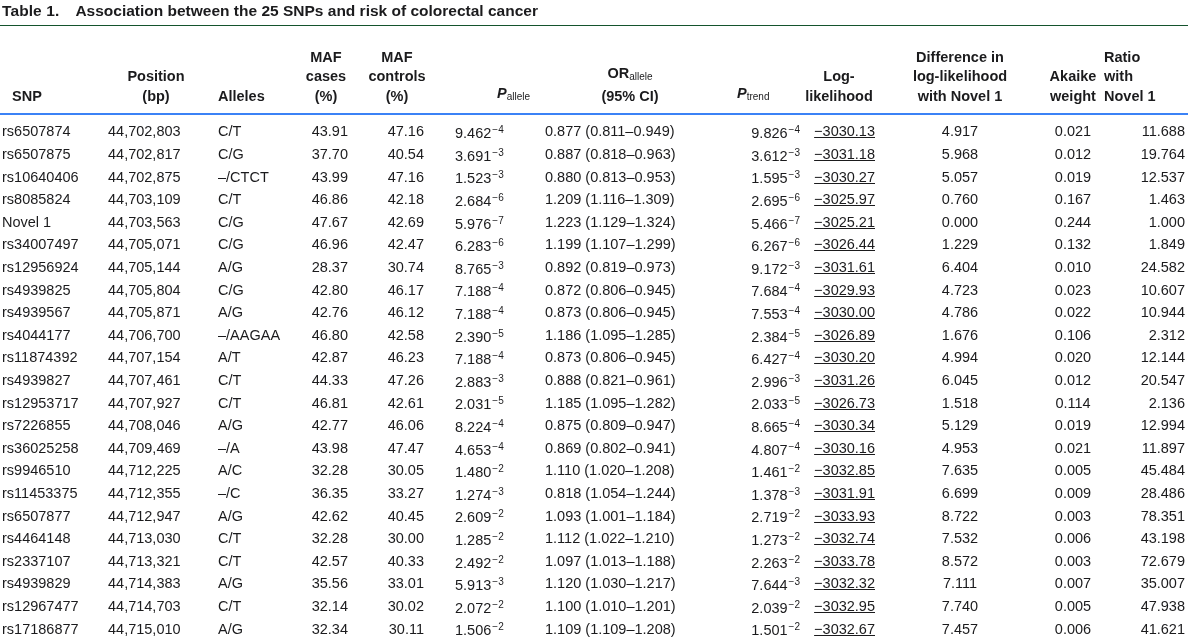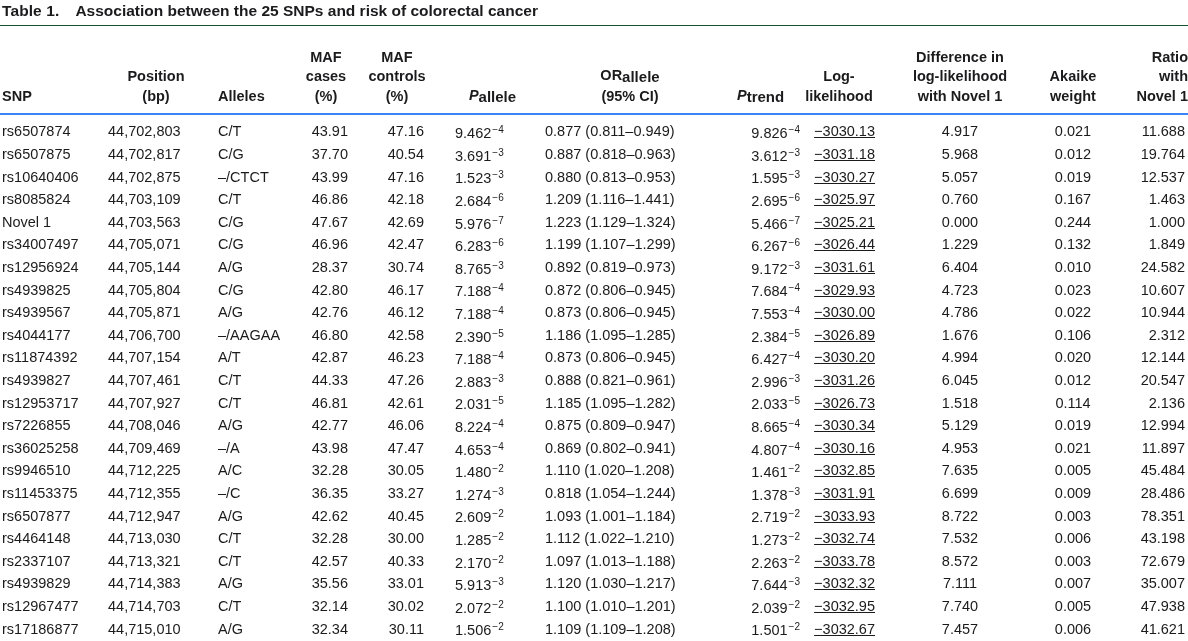--- a/index.html
+++ b/index.html
@@ -35,37 +35,37 @@
   }
   tbody td {
     font-size:14.5px;
     line-height:20.1px;
     padding:0;
     white-space:nowrap;
   }
   tbody tr:first-child td { padding-top:5px; }
   tbody tr:last-child td  { padding-bottom:5px; }
 
-  th sub { font-size:15px; vertical-align:-2px; font-weight:700; }
+  th sub { font-size:10px; vertical-align:-2px; font-weight:400; }
   .pit { font-style:italic; }
   sup.exp { font-size:10px; vertical-align:4.5px; margin-left:1px; }
 
   
-  th.c-snp   { text-align:left;  padding-left:2px; }
+  th.c-snp   { text-align:left;  padding-left:12px; }
   th.c-pos   { text-align:center; }
   th.c-all   { text-align:left;  padding-left:14px; }
   th.c-mafca { text-align:center; }
   th.c-mafco { text-align:center; }
-  th.c-pal   { text-align:center;  padding-left:19px; }
+  th.c-pal   { text-align:right;  padding-left:19px; }
   th.c-or    { text-align:center; }
   th.c-ptr   { text-align:left;  padding-left:7px; }
   th.c-ll    { text-align:center; }
   th.c-diff  { text-align:center; }
   th.c-ak    { text-align:center; }
-  th.c-ratio { text-align:right; }
+  th.c-ratio { text-align:left; }
 
   td.c-snp   { text-align:left;  padding-left:2px; }
   td.c-pos   { text-align:left; padding-right:3px; }
   td.c-all   { text-align:left;  padding-left:14px; }
   td.c-mafca { text-align:right; padding-right:10px; }
   td.c-mafco { text-align:right; padding-right:12px; }
   td.c-pal   { text-align:left;  padding-left:19px; }
   td.c-or    { text-align:left;  padding-left:15px; }
   td.c-ptr   { text-align:right;  padding-left:7px; }
   td.c-ll    { text-align:right; padding-right:3px;text-decoration:underline; }
@@ -185,21 +185,21 @@
     <td class="c-ratio">12.537</td>
   </tr>
 
   <tr>
     <td class="c-snp">rs8085824</td>
     <td class="c-pos">44,703,109</td>
     <td class="c-all">C/T</td>
     <td class="c-mafca">46.86</td>
     <td class="c-mafco">42.18</td>
     <td class="c-pal"><span>2.684</span><sup class="exp">−6</sup></td>
-    <td class="c-or">1.209 (1.116–1.441)</td>
+    <td class="c-or">1.209 (1.116–1.309)</td>
     <td class="c-ptr"><span>2.695</span><sup class="exp">−6</sup></td>
     <td class="c-ll">−3025.97</td>
     <td class="c-diff">0.760</td>
     <td class="c-ak">0.167</td>
     <td class="c-ratio">1.463</td>
   </tr>
 
   <tr>
     <td class="c-snp">Novel 1</td>
     <td class="c-pos">44,703,563</td>
@@ -424,21 +424,21 @@
     <td class="c-ak">0.006</td>
     <td class="c-ratio">43.198</td>
   </tr>
 
   <tr>
     <td class="c-snp">rs2337107</td>
     <td class="c-pos">44,713,321</td>
     <td class="c-all">C/T</td>
     <td class="c-mafca">42.57</td>
     <td class="c-mafco">40.33</td>
-    <td class="c-pal"><span>2.170</span><sup class="exp">−2</sup></td>
+    <td class="c-pal"><span>2.492</span><sup class="exp">−2</sup></td>
     <td class="c-or">1.097 (1.013–1.188)</td>
     <td class="c-ptr"><span>2.263</span><sup class="exp">−2</sup></td>
     <td class="c-ll">−3033.78</td>
     <td class="c-diff">8.572</td>
     <td class="c-ak">0.003</td>
     <td class="c-ratio">72.679</td>
   </tr>
 
   <tr>
     <td class="c-snp">rs4939829</td>

